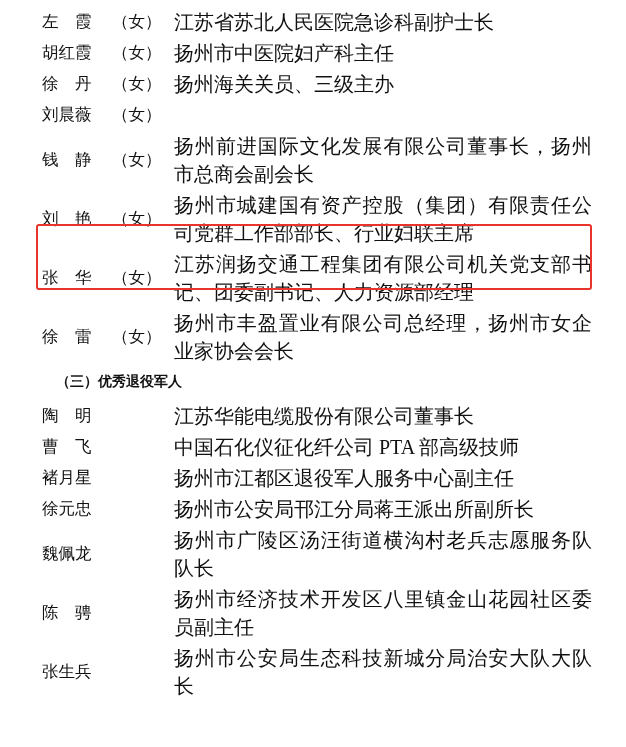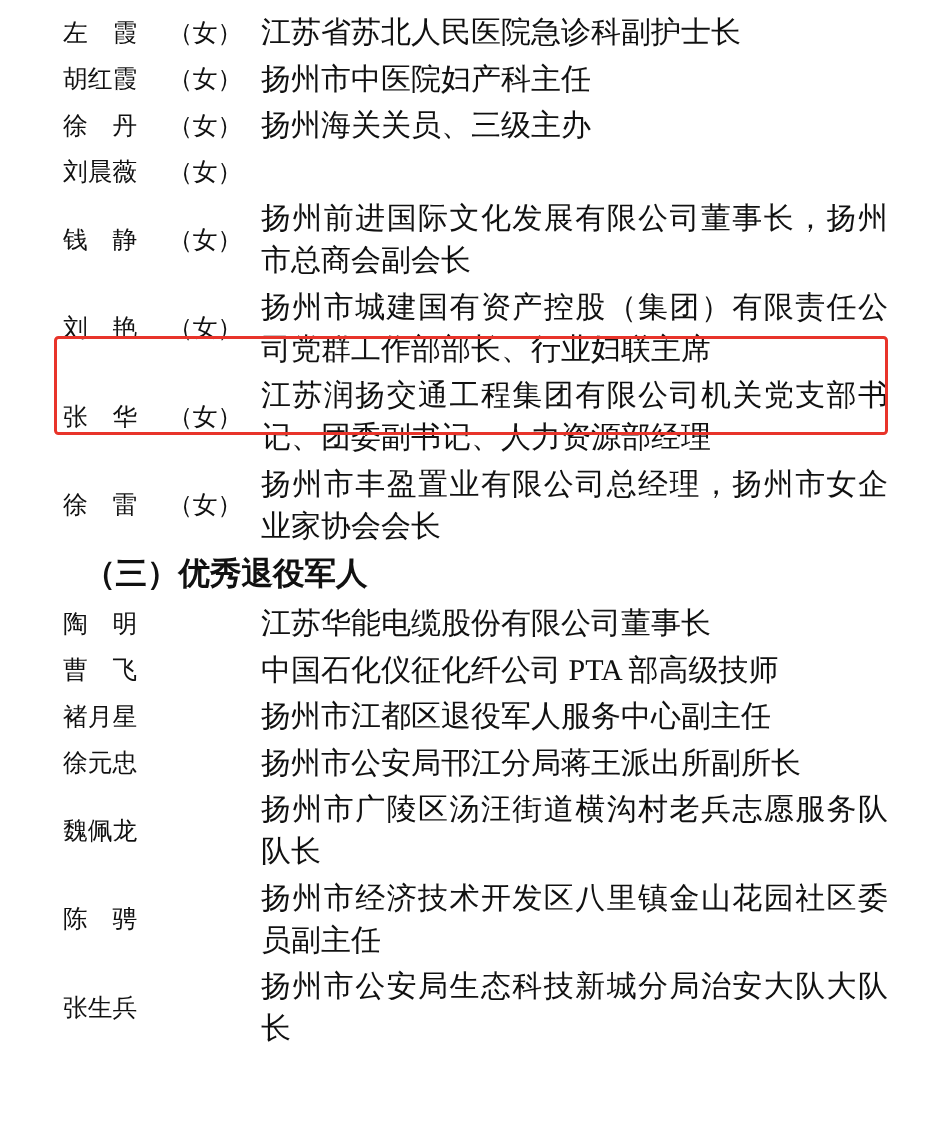--- a/index.html
+++ b/index.html
@@ -43,21 +43,21 @@
   }
   .name-chars.w3 { width: 70px; }
   .entry-desc {
     flex: 1 1 auto;
     font-size: 20px;
     line-height: 28px;
     text-align: justify;
     text-justify: inter-ideograph;
   }
   .section-head {
-    font-size: 21px;
+    font-size: 14px;
     line-height: 28px;
     margin-bottom: 3px;
     padding-left: 14px;
     font-weight: bold;
   }
   .highlight-box {
     position: absolute;
     left: 36px;
     top: 224px;
     width: 552px;

